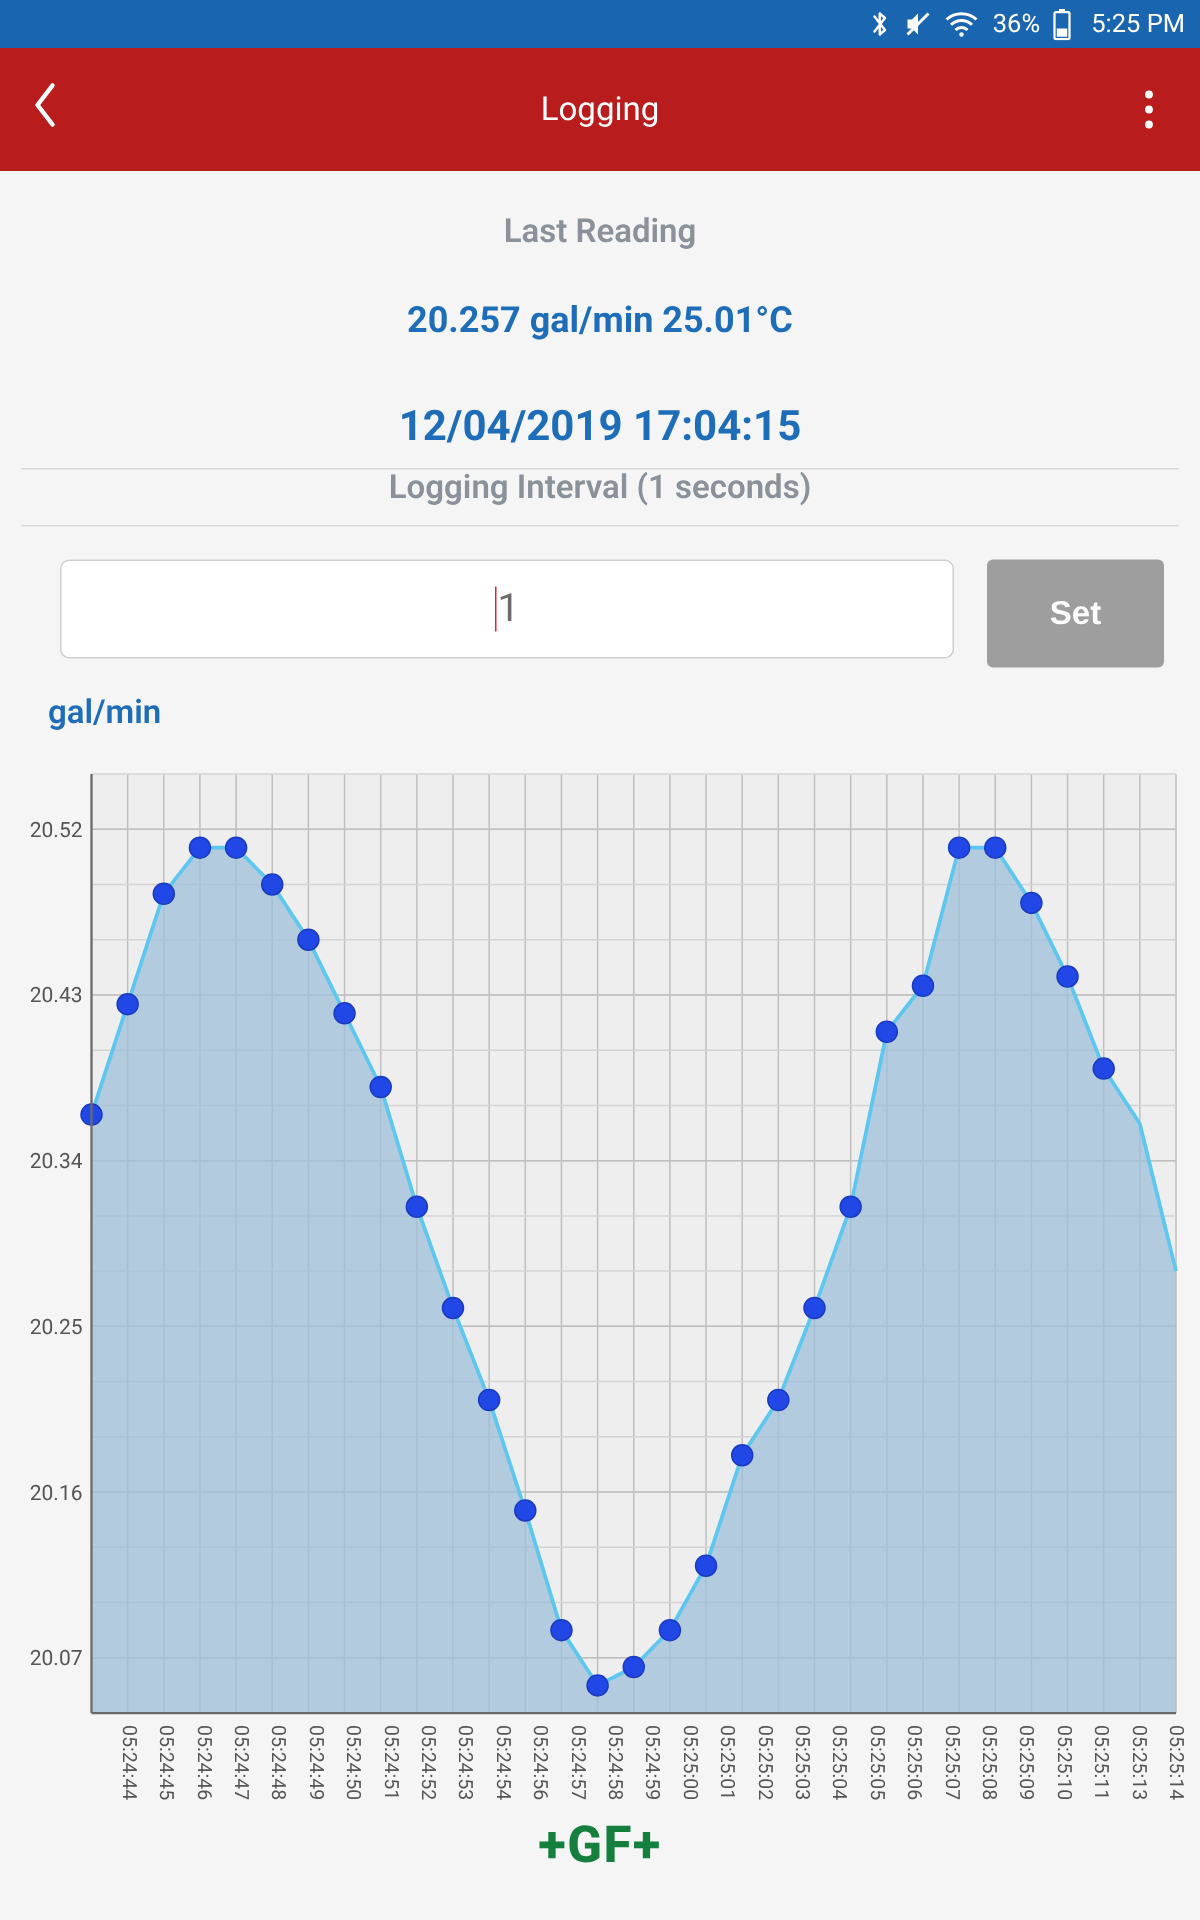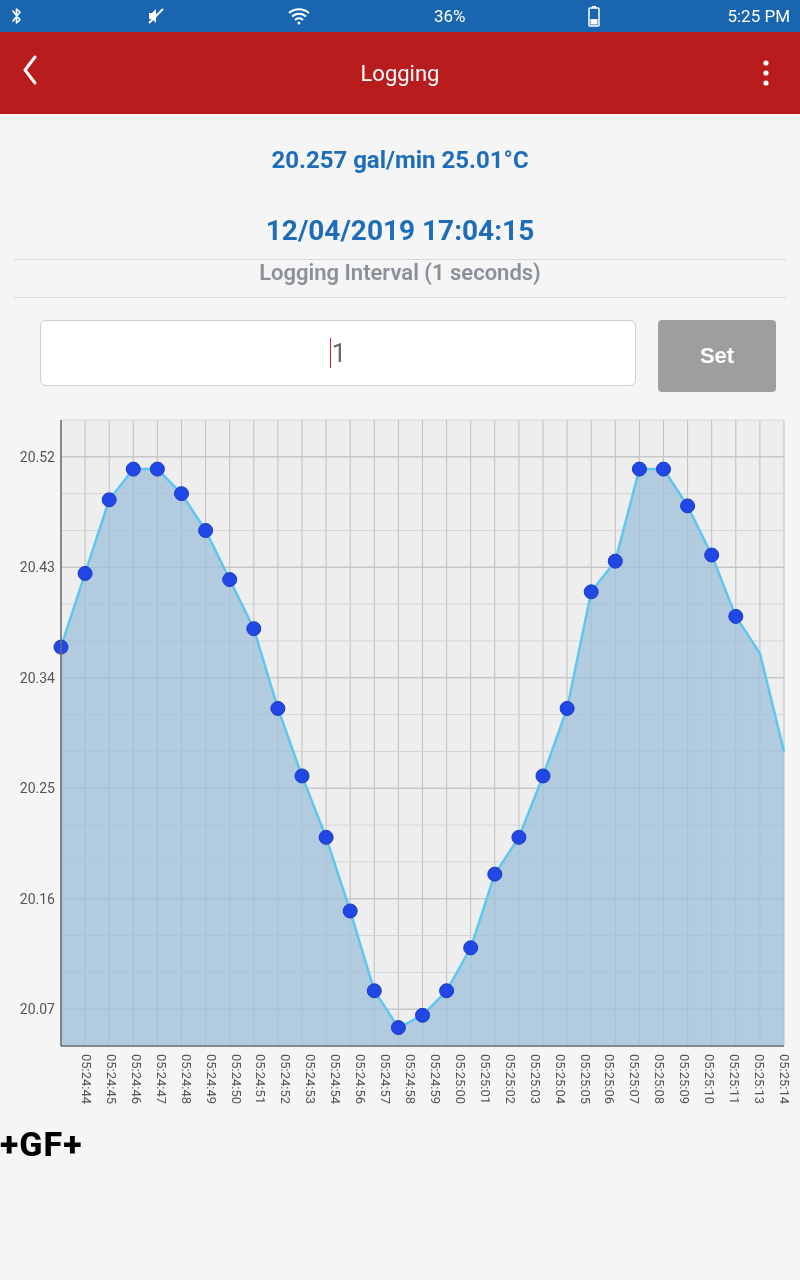--- a/index.html
+++ b/index.html
@@ -1,18 +1,18 @@
 <!DOCTYPE html>
 <html><head>
 <meta charset="utf-8">
 <style>
   * { box-sizing: border-box; margin: 0; padding: 0; }
   html, body { width: 800px; height: 1280px; font-family: -apple-system, BlinkMacSystemFont, "Segoe UI", Roboto, Arial, sans-serif; background: #f5f5f5; overflow: hidden; }
   
-  .status-bar { height: 32px; background: #1965B0; color: #fff; display: flex; justify-content: space-between; align-items: center; padding: 0 10px; font-size: 17px; gap: 8px; }
+  .status-bar { height: 32px; background: #1965B0; color: #fff; display: flex; justify-content: flex-end; align-items: center; padding: 0 10px; font-size: 17px; gap: 8px; }
   .status-bar .icon { display: inline-flex; align-items: center; }
   .battery-pct { margin-left: 2px; }
   .clock { margin-left: 4px; }
   
   .app-bar { height: 82px; background: #b91c1c; color: #fff; display: flex; align-items: center; padding: 0 20px; position: relative; }
   .app-bar .back { font-size: 38px; line-height: 1; font-weight: 300; cursor: pointer; }
   .app-bar .title { position: absolute; left: 50%; transform: translateX(-50%); font-size: 22px; font-weight: 400; }
   .app-bar .menu { margin-left: auto; font-size: 24px; cursor: pointer; letter-spacing: -2px; writing-mode: vertical-rl; }
 
   .content { padding: 0; }
@@ -33,21 +33,21 @@
   svg.chart { display: block; }
   .y-tick { font-size: 14px; fill: #555; text-anchor: end; }
   .x-tick { font-size: 13px; fill: #555; text-anchor: start; }
   .grid-line { stroke: #bfbfbf; stroke-width: 1; }
   .axis-line { stroke: #6b6b6b; stroke-width: 1.5; }
   .area { fill: #9fbfd8; fill-opacity: 0.75; }
   .series-line { fill: none; stroke: #5ec7f0; stroke-width: 2.5; }
   .dot { fill: #2148e6; stroke: #1a3abf; stroke-width: 1; }
   .plot-bg { fill: #eeeeee; }
   
-  .footer-logo { color: #000000; font-size: 34px; font-weight: 800; letter-spacing: 1px; margin-top: 14px; }
+  .footer-logo { text-align: center; color: #15803d; font-size: 34px; font-weight: 800; letter-spacing: 1px; margin-top: 4px; }
 </style>
 </head>
 <body>
 
 <div class="status-bar">
   <span class="icon">
     <svg width="14" height="20" viewBox="0 0 14 20">
         <path d="M3 5 L10 14 L6.5 17 L6.5 3 L10 6 L3 15" stroke="#fff" stroke-width="1.6" fill="none" stroke-linejoin="round" stroke-linecap="round"></path>
       </svg>
   </span>
@@ -86,34 +86,36 @@
   <span class="menu">
     <svg width="8" height="28" viewBox="0 0 8 28">
         <circle cx="4" cy="4" r="2.6" fill="#fff"></circle>
         <circle cx="4" cy="14" r="2.6" fill="#fff"></circle>
         <circle cx="4" cy="24" r="2.6" fill="#fff"></circle>
       </svg>
   </span>
 </div>
 
 <div class="content">
+  <div class="section-label">Last Reading</div>
   <div class="reading-value">20.257 gal/min 25.01°C</div>
   <div class="reading-time">12/04/2019 17:04:15</div>
   <hr class="hr">
   <div class="interval-label">Logging Interval (1 seconds)</div>
   <hr class="hr">
 
   <div class="input-row">
     <div class="interval-input">
       <span class="caret"></span>
       <span>1</span>
     </div>
     <button class="set-btn">Set</button>
   </div>
 
+  <div class="unit-label">gal/min</div>
 
   <div class="chart-wrap">
     <svg class="chart" id="chart-svg" width="788" height="700" viewBox="0 0 788 700">
         <rect x="55" y="10" width="723" height="626" class="plot-bg"></rect>
         <line x1="55" y1="10" x2="55" y2="636" class="grid-line"></line>
         <line x1="79.1" y1="10" x2="79.1" y2="636" class="grid-line"></line>
         <line x1="103.2" y1="10" x2="103.2" y2="636" class="grid-line"></line>
         <line x1="127.30000000000001" y1="10" x2="127.30000000000001" y2="636" class="grid-line"></line>
         <line x1="151.4" y1="10" x2="151.4" y2="636" class="grid-line"></line>
         <line x1="175.5" y1="10" x2="175.5" y2="636" class="grid-line"></line>

